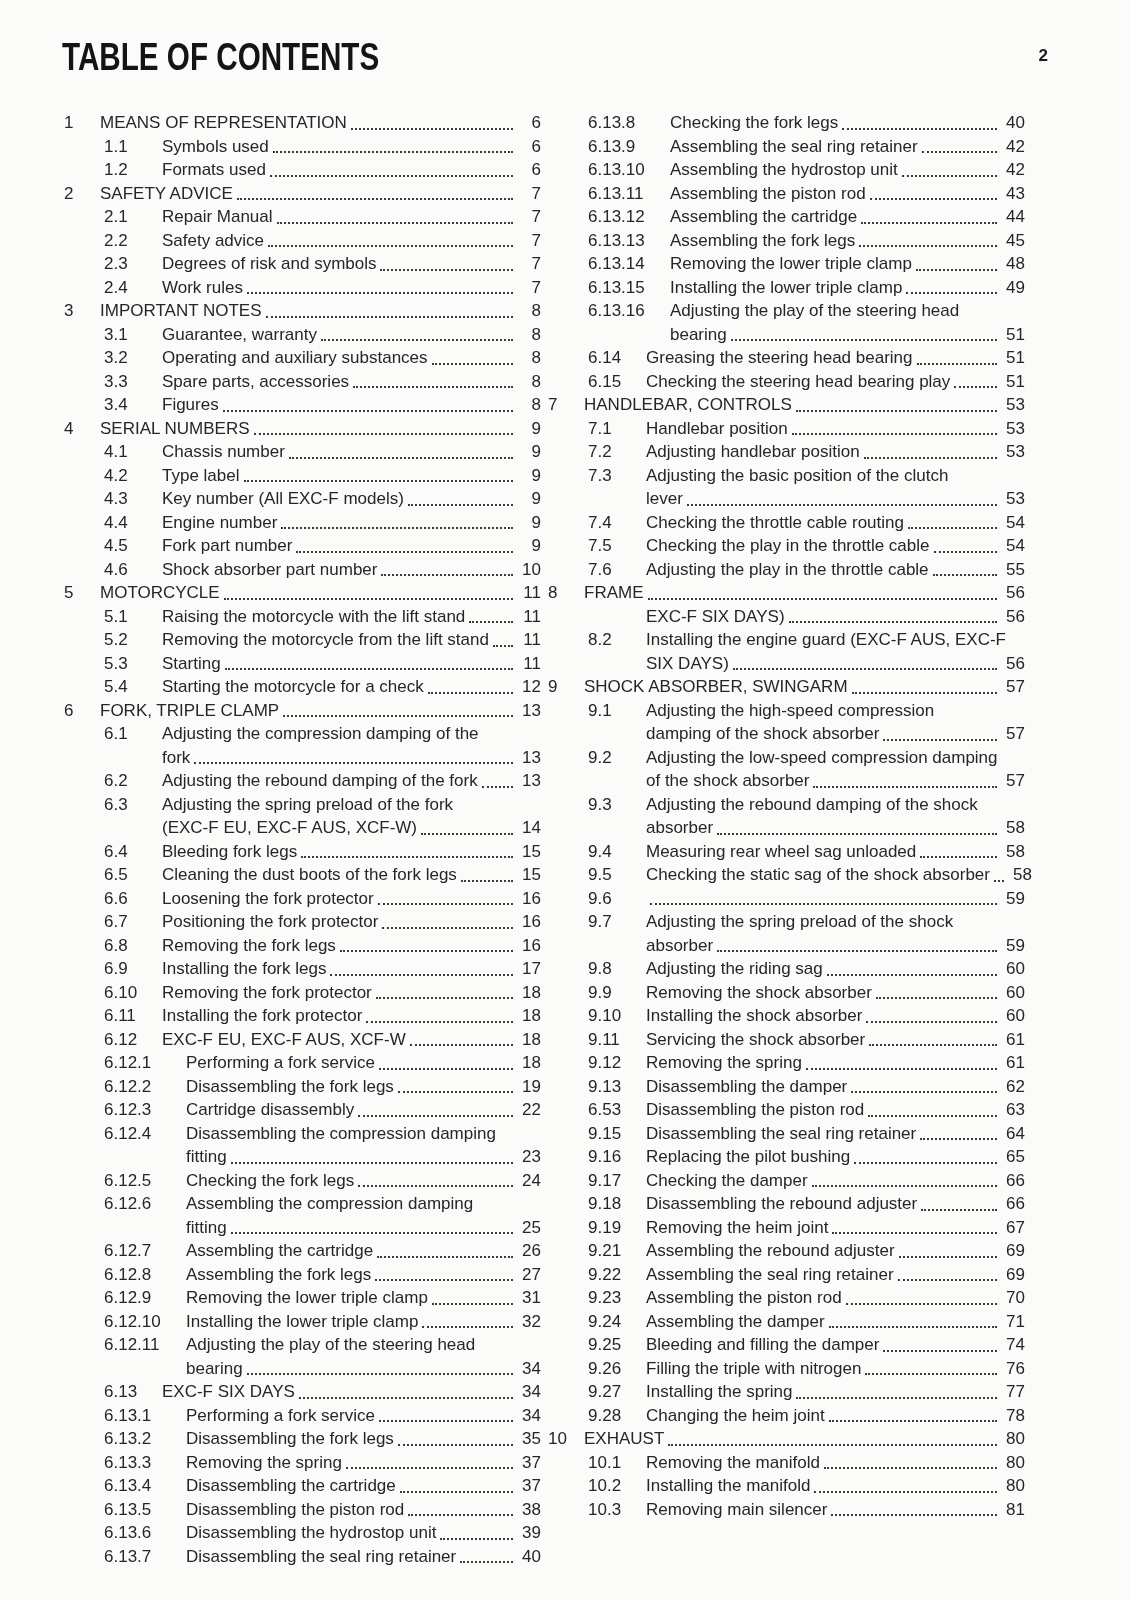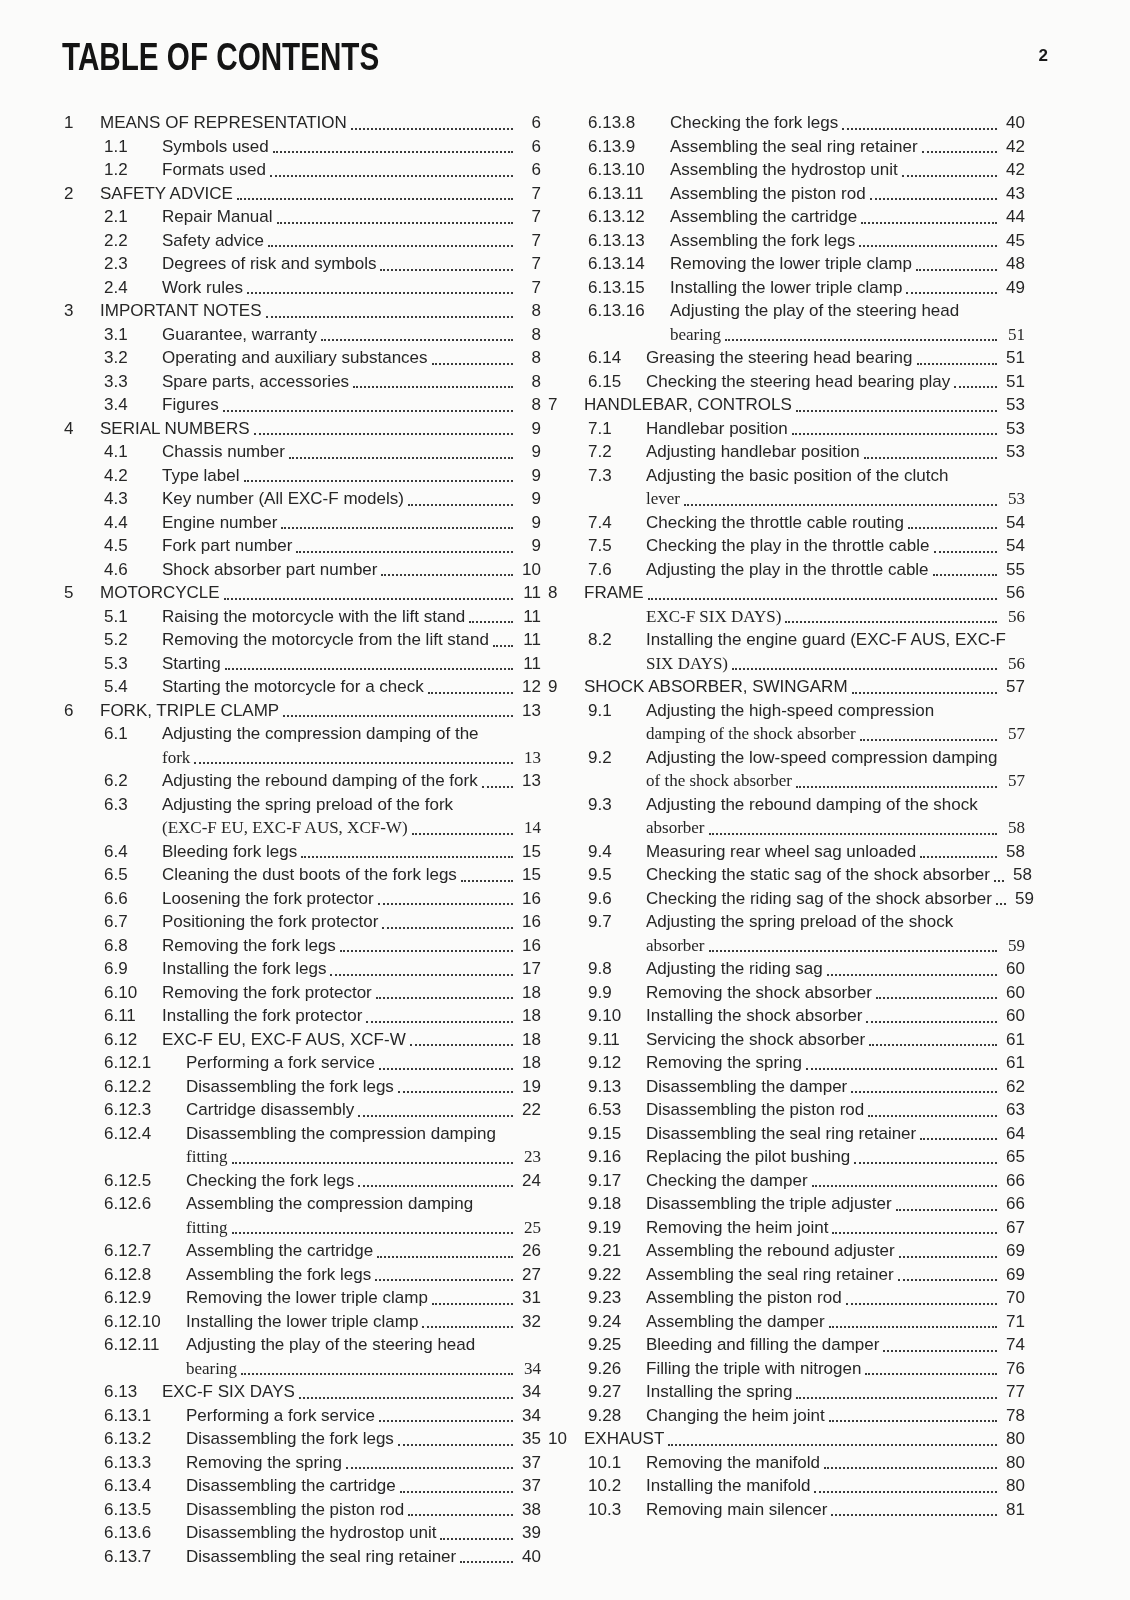--- a/index.html
+++ b/index.html
@@ -34,21 +34,21 @@
   .lvl0 .num{width:36px;}
   .lvl1 .num{margin-left:40px;width:58px;}
   .lvl2 .num{margin-left:40px;width:82px;}
   .title{flex:0 0 auto;}
   .leader{
     flex:1 1 auto;min-width:10px;
     border-bottom:2px dotted #3b3b3b;
     margin:0 4px 5px 4px;
   }
   .pg{flex:0 0 auto;min-width:24px;text-align:right;}
-  .line2{display:none;font-family:Liberation Serif, serif;}
+  .line2{display:none;}
   .wrapped .line2{display:flex;}
   .indent{flex:0 0 auto;}
   .lvl1 .indent{width:98px;}
   .lvl2 .indent{width:122px;}
 </style>
 </head>
 <body>
 
 <div class="doc-title">TABLE OF CONTENTS</div>
 <div class="page-num">2</div>
@@ -851,21 +851,20 @@
       <span class="num">9.5</span>
       <span class="title">Checking the static sag of the shock absorber</span>
       <span class="leader"></span>
       <span class="pg">58</span>
     </div>
 
   </div>
     <div class="entry lvl1">
     <div class="line line1">
       <span class="num">9.6</span>
-      <span class="title">Checking the riding sag of the shock absorber</span>
       <span class="leader"></span>
       <span class="pg">59</span>
     </div>
 
   </div>
     <div class="entry lvl1 wrapped">
     <div class="line line1">
       <span class="num">9.7</span>
       <span class="title">Adjusting the spring preload of the shock</span>
 
@@ -963,21 +962,21 @@
       <span class="num">9.17</span>
       <span class="title">Checking the damper</span>
       <span class="leader"></span>
       <span class="pg">66</span>
     </div>
 
   </div>
     <div class="entry lvl1">
     <div class="line line1">
       <span class="num">9.18</span>
-      <span class="title">Disassembling the triple adjuster</span>
+      <span class="title">Disassembling the rebound adjuster</span>
       <span class="leader"></span>
       <span class="pg">66</span>
     </div>
 
   </div>
     <div class="entry lvl1">
     <div class="line line1">
       <span class="num">9.19</span>
       <span class="title">Removing the heim joint</span>
       <span class="leader"></span>

